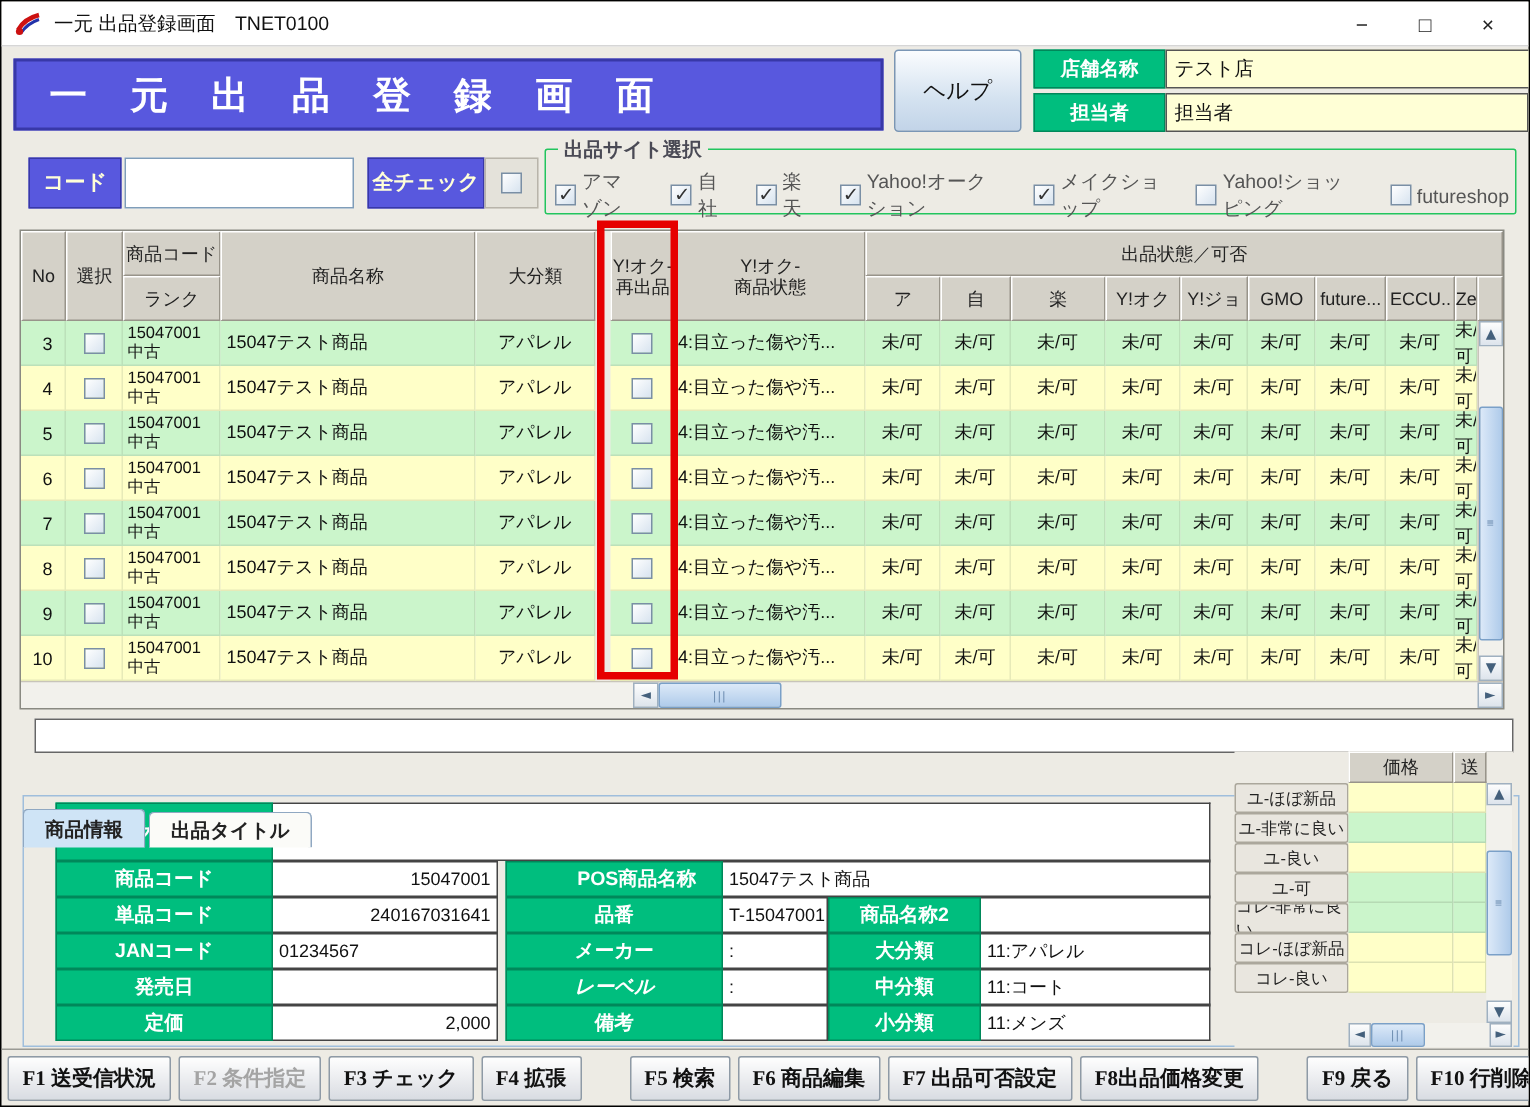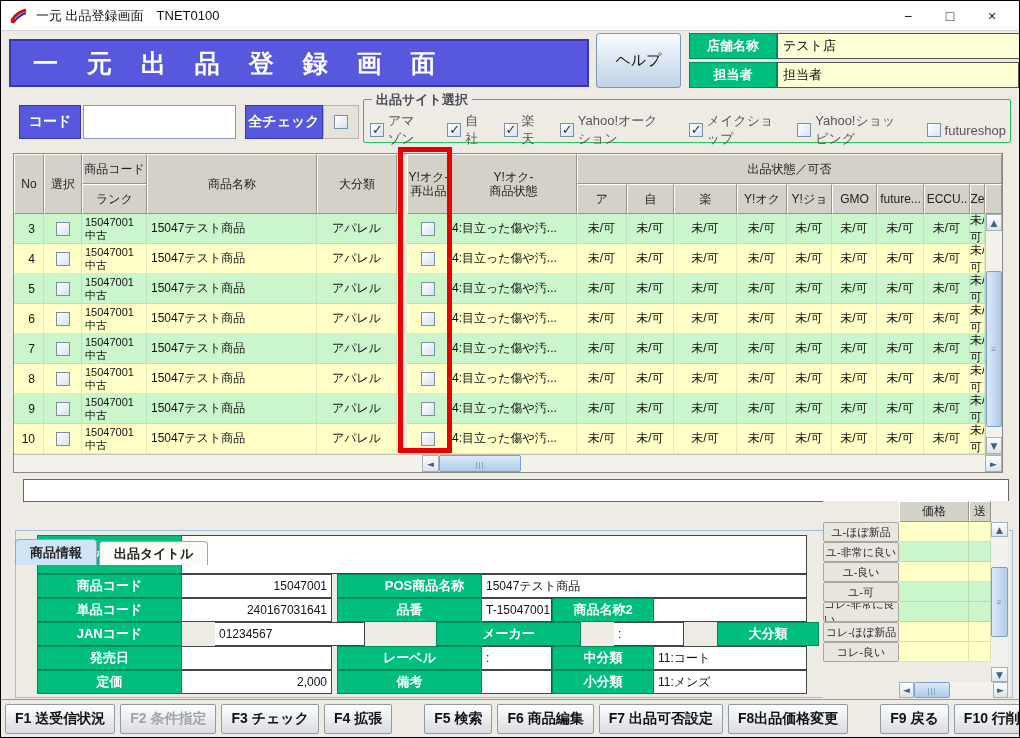--- a/index.html
+++ b/index.html
@@ -86,21 +86,21 @@
   .pcell{width:70px;border-right:1px solid rgba(120,140,110,0.25);border-bottom:1px solid rgba(120,140,110,0.25);flex:0 0 auto;}
   .pcell.s{width:22px;}
   .pcell.green{background:#CBF5CB;}
   .pcell.yellow{background:#FFFFC8;}
   .pvscroll{position:absolute;left:168px;top:21px;width:17px;height:160px;display:flex;flex-direction:column;background:#F2F1EC;}
   .phscroll{position:absolute;left:76px;top:181px;width:109px;height:16px;display:flex;background:#F2F1EC;}
 
   
   .fkeydivider{left:0;top:698px;width:1018px;height:1px;background:#9A9A94;}
   .fkeys{left:4px;top:702px;width:1012px;height:31px;display:flex;gap:5px;align-items:center;}
-  .fkey{height:30px;padding:0 9px;background:linear-gradient(#FEFEFE,#E4E6EA 70%,#D8DCE2);border:1px solid #8E9AA6;border-radius:2px;font-size:14px;font-weight:bold;color:#111;display:flex;align-items:center;justify-content:center;white-space:nowrap;}
+  .fkey{height:30px;padding:0 9px;background:linear-gradient(#FEFEFE,#E4E6EA 70%,#D8DCE2);border:1px solid #8E9AA6;border-radius:2px;font-size:14px;font-weight:bold;color:#111;display:flex;align-items:center;justify-content:center;white-space:nowrap;font-family:Liberation Serif, serif;}
   .fkey.disabled{color:#A4A4A4;}
   .fgap{flex:0 0 22px;}
 </style>
 </head>
 <body>
 
 <div class="window">
 
   <div class="abs titlebar">
     <svg class="titleicon" viewBox="0 0 18 18">
@@ -447,34 +447,34 @@
         </div>
         <div class="frow" style="left:21px;top:67px;">
           <div class="flabel" style="width:145px;height:24px;">単品コード</div>
           <div class="fval right" style="width:150px;height:24px;">240167031641</div>
           <div class="fspacer"></div>
           <div class="flabel" style="width:145px;height:24px;">品番</div>
           <div class="fval" style="width:70px;height:24px;">T-15047001</div>
           <div class="flabel" style="width:102px;height:24px;">商品名称2</div>
           <div class="fval" style="width:153px;height:24px;"></div>
         </div>
-        <div class="frow" style="left:21px;top:91px;gap:33px;">
+        <div class="frow" style="left:21px;top:91px;">
           <div class="flabel" style="width:145px;height:24px;">JANコード</div>
           <div class="fval" style="width:150px;height:24px;">01234567</div>
           <div class="fspacer"></div>
           <div class="flabel" style="width:145px;height:24px;">メーカー</div>
           <div class="fval" style="width:70px;height:24px;">:</div>
           <div class="flabel" style="width:102px;height:24px;">大分類</div>
           <div class="fval" style="width:153px;height:24px;">11:アパレル</div>
         </div>
         <div class="frow" style="left:21px;top:115px;">
           <div class="flabel" style="width:145px;height:24px;">発売日</div>
           <div class="fval" style="width:150px;height:24px;"></div>
           <div class="fspacer"></div>
-          <div class="flabel" style="width:145px;height:24px;">レーベル</div>
+          <div class="flabel" style="width:145px;height:24px;font-style:italic;">レーベル</div>
           <div class="fval" style="width:70px;height:24px;">:</div>
           <div class="flabel" style="width:102px;height:24px;">中分類</div>
           <div class="fval" style="width:153px;height:24px;">11:コート</div>
         </div>
         <div class="frow" style="left:21px;top:139px;">
           <div class="flabel" style="width:145px;height:24px;">定価</div>
           <div class="fval right" style="width:150px;height:24px;">2,000</div>
           <div class="fspacer"></div>
           <div class="flabel" style="width:145px;height:24px;">備考</div>
           <div class="fval" style="width:70px;height:24px;"></div>

